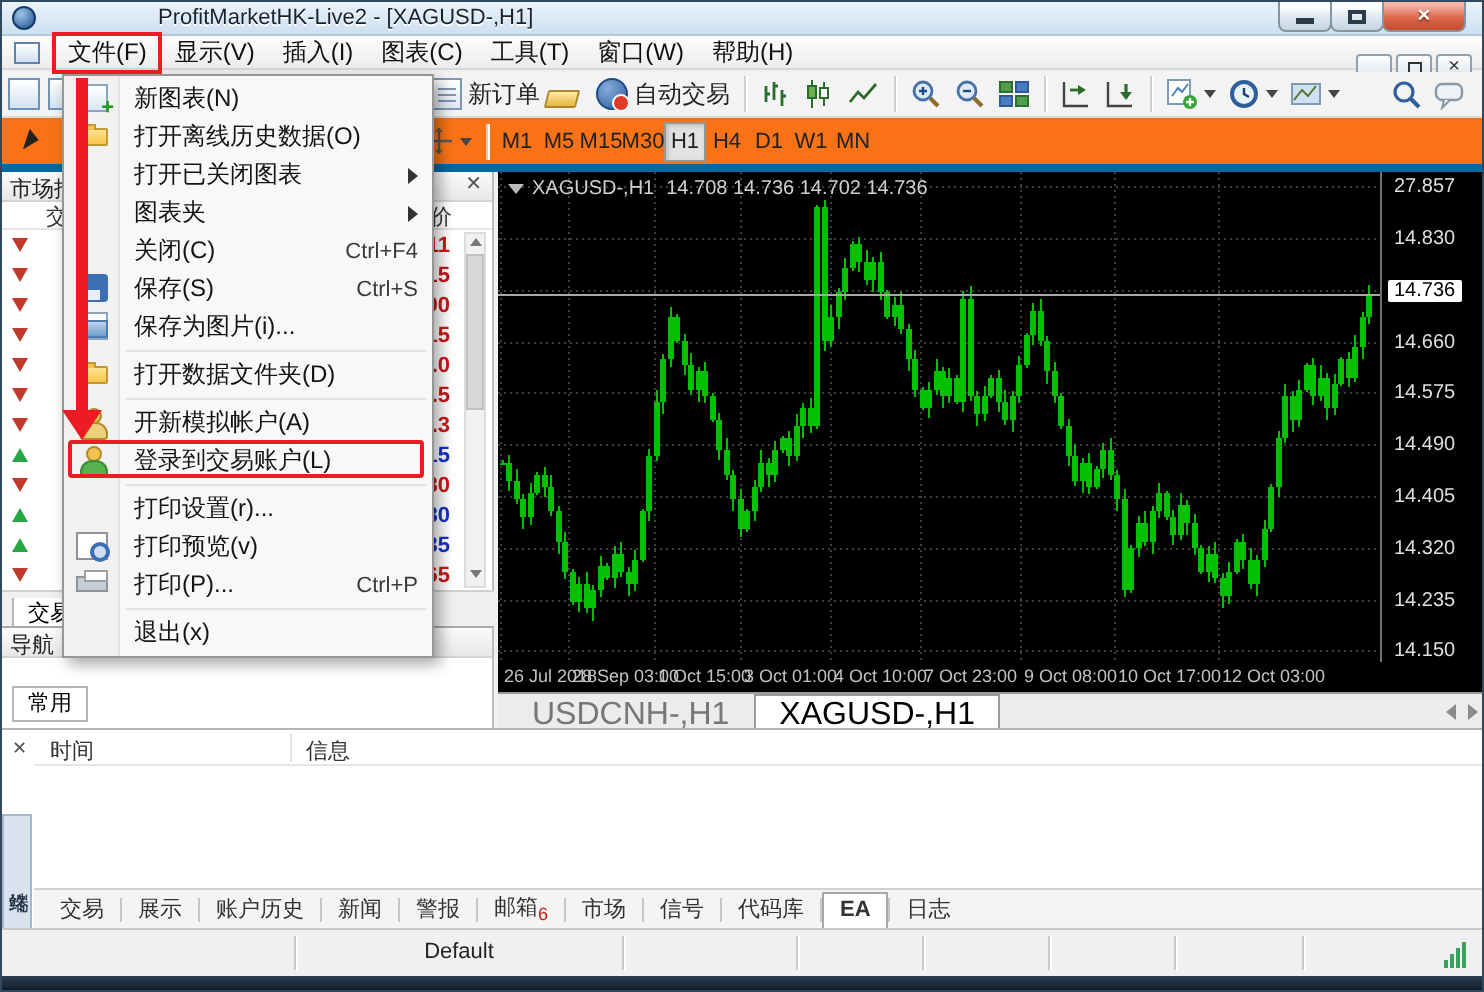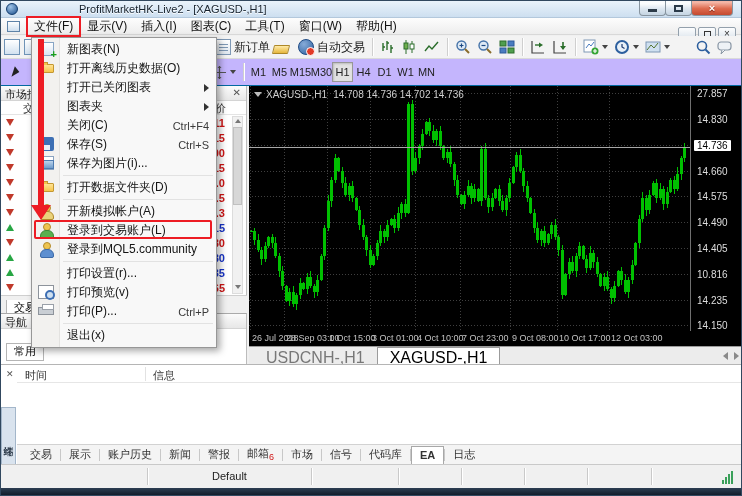--- a/index.html
+++ b/index.html
@@ -32,22 +32,22 @@
   .mdi-btns{position:absolute;right:5px;top:9px;display:flex;}
   .mdibtn{width:18px;height:14px;border:1px solid #93a0ac;background:linear-gradient(#fcfdfe,#d9e2ea);
     display:flex;align-items:center;justify-content:center;margin-left:2px;border-radius:2px;font-size:9px;color:#333;}
   .mgmin{width:7px;height:2px;background:#333;margin-top:6px;}
   .mgres{width:7px;height:6px;border:1px solid #333;}
   .mgx{font-size:10px;line-height:1;color:#333;}
 
   
   .toolbar1{position:absolute;left:0;top:35px;right:0;height:23px;background:#f3f3f3;
     border-bottom:1px solid #dadada;display:flex;align-items:center;padding-left:3px;font-size:12px;color:#222;}
-  .toolbar2{position:absolute;left:0;top:58px;right:0;height:27px;background:#c4b5fd;
-    border-bottom:1px solid #0369a1;display:flex;align-items:center;padding-left:12px;}
+  .toolbar2{position:absolute;left:0;top:58px;right:0;height:27px;background:#f97316;
+    border-bottom:4px solid #0369a1;display:flex;align-items:center;padding-left:12px;}
   .tsep{width:1px;height:18px;background:#cfcfcf;box-shadow:1px 0 0 #fff;margin:0 4px;flex:none;}
   .tb{display:flex;align-items:center;height:21px;padding:0 3px;flex:none;}
   .tblabel{margin-left:3px;}
   .ic{width:16px;height:16px;position:relative;display:inline-block;flex:none;}
   .ic.winmini{background:linear-gradient(#fff,#d3e2f0);border:1px solid #6f93b6;}
   .ic.newchart{background:linear-gradient(#fff,#d3e2f0);border:1px solid #6f93b6;}
   .ic.newchart::after{content:"+";position:absolute;right:-4px;bottom:-5px;color:#18a018;font-weight:bold;font-size:12px;}
   .ic.neworder{background:linear-gradient(#fff,#e0e8f0);border:1px solid #7e98b5;}
   .ic.neworder::after{content:"";position:absolute;left:3px;top:4px;width:9px;height:1px;background:#7e98b5;box-shadow:0 3px 0 #7e98b5,0 6px 0 #7e98b5;}
   .ic.gold{background:linear-gradient(#ffeaa6,#e6b73d);border:1px solid #ad8828;height:9px;margin-top:4px;transform:skewX(-14deg);border-radius:1px;}
@@ -697,21 +697,21 @@
       <span>14.708 14.736 14.702 14.736</span>
     </div>
     <div class="price-axis" id="price-axis">
         <div class="pl" style="top: 2.075px;">27.857</div>
         <div class="pl" style="top: 27.8938px;">14.830</div>
         <div class="pl" style="top: 53.7125px;">14.745</div>
         <div class="pl" style="top: 79.5312px;">14.660</div>
         <div class="pl" style="top: 105.35px;">14.575</div>
         <div class="pl" style="top: 131.169px;">14.490</div>
         <div class="pl" style="top: 156.988px;">14.405</div>
-        <div class="pl" style="top: 182.806px;">10.816</div>
+        <div class="pl" style="top: 182.806px;">14.320</div>
         <div class="pl" style="top: 208.625px;">14.235</div>
         <div class="pl" style="top: 234.444px;">14.150</div>
         <div class="cp" style="top: 54.4462px;">14.736</div>
       </div>
     <div class="time-axis" id="time-axis">
         <div class="tl" style="left: 3px;">26 Jul 2018</div>
         <div class="tl" style="left: 37px;">28 Sep 03:00</div>
         <div class="tl" style="left: 80px;">1 Oct 15:00</div>
         <div class="tl" style="left: 123px;">3 Oct 01:00</div>
         <div class="tl" style="left: 168px;">4 Oct 10:00</div>
@@ -820,24 +820,20 @@
         </div>
         <div class="fm-sep"></div>
         <div class="fm-item">
           <span class="fm-ico account"></span>
           <span class="fm-label">开新模拟帐户(A)</span>
         </div>
         <div class="fm-item">
           <span class="fm-ico account-login"></span>
           <span class="fm-label">登录到交易账户(L)</span>
         </div>
-        <div class="fm-item">
-          <span class="fm-ico account-mql5"></span>
-          <span class="fm-label">登录到MQL5.community</span>
-        </div>
         <div class="fm-sep"></div>
         <div class="fm-item">
           <span class="fm-label">打印设置(r)...</span>
         </div>
         <div class="fm-item">
           <span class="fm-ico print-preview"></span>
           <span class="fm-label">打印预览(v)</span>
         </div>
         <div class="fm-item">
           <span class="fm-ico printer"></span>

